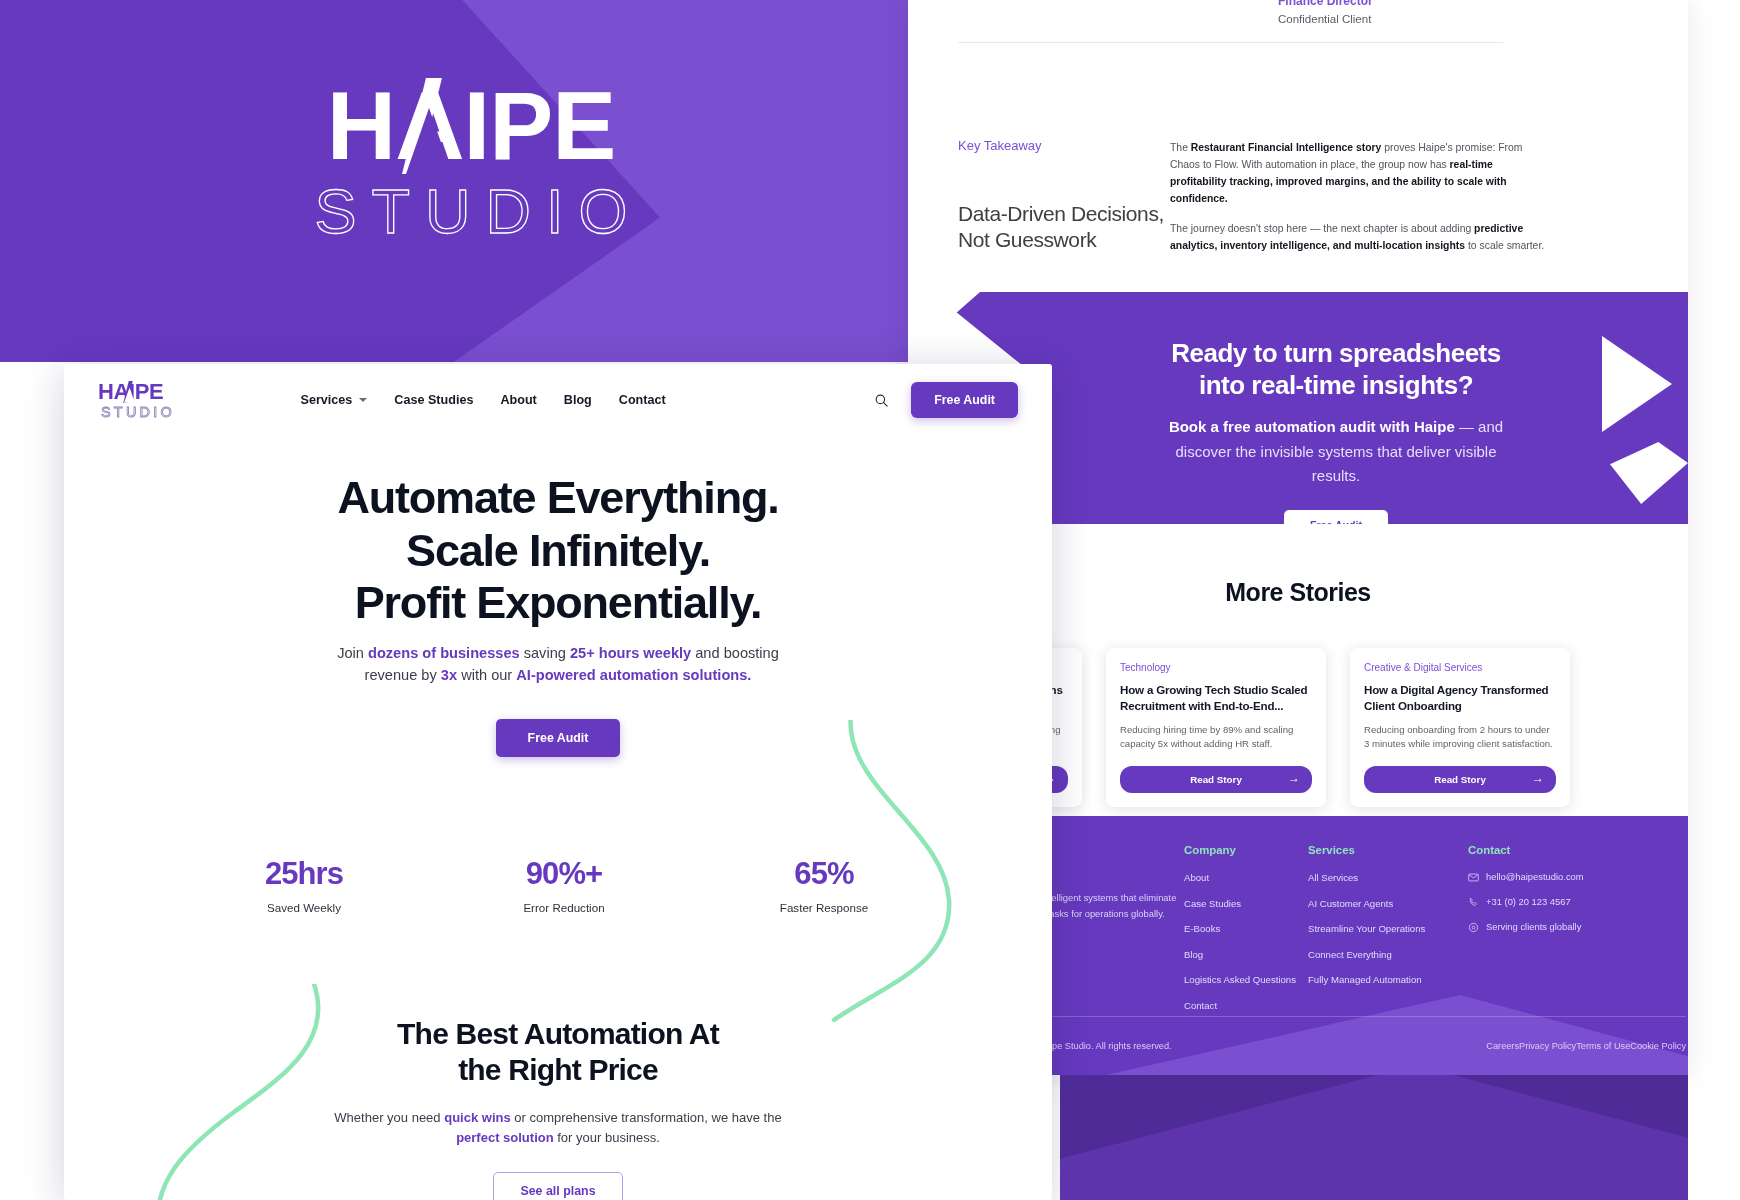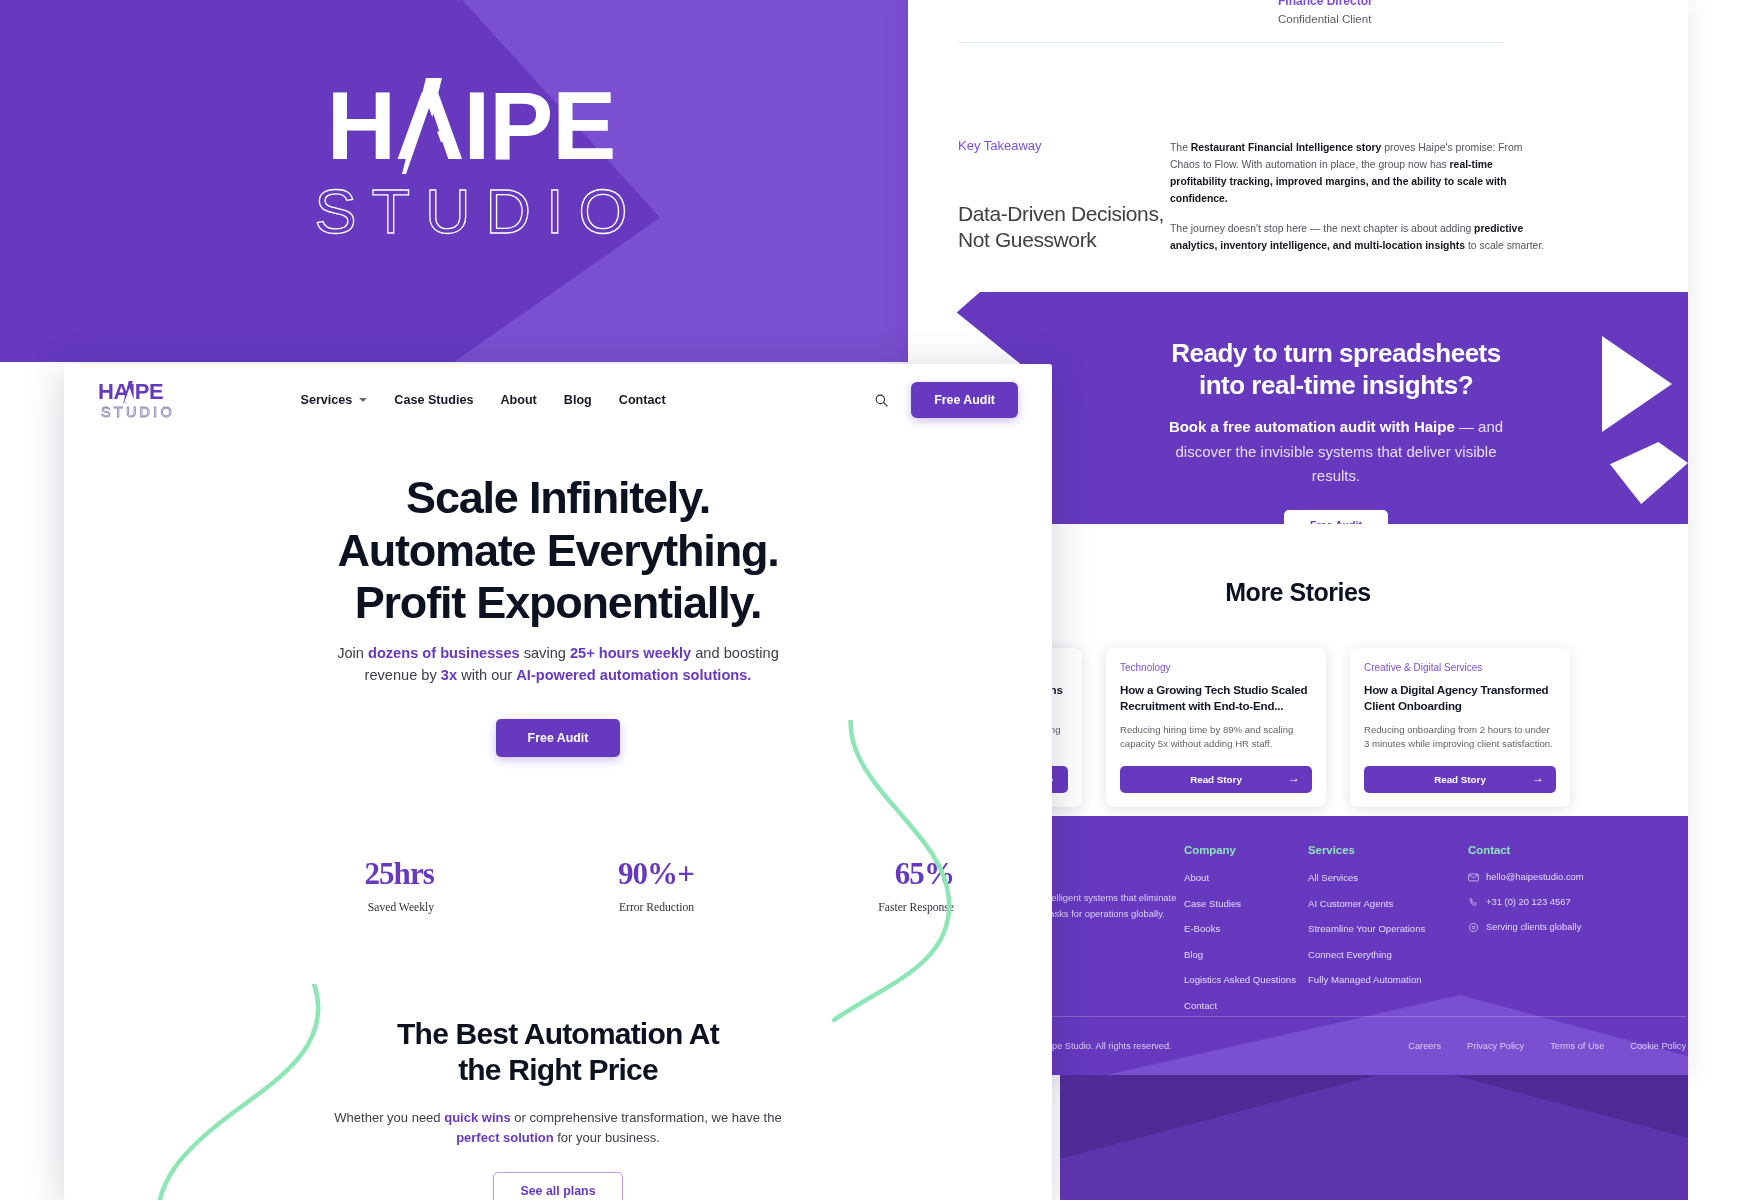--- a/index.html
+++ b/index.html
@@ -99,21 +99,21 @@
   .stories-row { position:absolute; left: 10px; top: 648px; width: 770px; display:flex; gap: 24px; }
   .story-card {
     width: 220px; background:#fff; border-radius: 8px; padding: 14px 14px 14px;
     box-shadow: 0 2px 14px rgba(30,20,70,.13);
   }
   .story-card.shift { margin-left: -56px; }
   .story-cat { font-size: 10px; color:#7b4fd6; margin-bottom: 9px; }
   .story-title { font-size: 11.6px; font-weight: 800; color:#121725; line-height:1.36; letter-spacing:-.2px; }
   .story-desc { font-size: 9.6px; color:#62626e; line-height:1.5; margin-top: 9px; min-height: 28px; }
   .story-btn {
-    margin-top: 15px; background:#6639bf; color:#fff; border:none; border-radius:5px;
+    margin-top: 15px; background:#6639bf; color:#fff; border:none; border-radius:12px;
     width:100%; padding: 8px 12px; display:flex; align-items:flex-end; justify-content:center;
     font-size: 9.8px; font-weight:700; position:relative; cursor:pointer;
     font-family:"Liberation Sans", sans-serif;
   }
   .story-btn .arrow { position:absolute; right: 12px; font-size: 12px; }
 
   
   .footer {
     position:absolute; left: 48px; top: 816px; width: 760px; height: 259px;
     background:#6639bf; overflow:hidden;
@@ -130,21 +130,21 @@
   .fcol h4 { font-size: 11.4px; color:#8fe3bd; font-weight:800; margin-bottom: 15px; }
   .fcol a { display:block; font-size: 9.6px; color:#e3d9fb; text-decoration:none; margin-bottom: 12px; line-height:1.42; }
   .fcontact-row { display:flex; align-items:flex-start; gap: 7px; margin-bottom: 13px; font-size: 9.4px; color:#e3d9fb; }
   .fcontact-row svg { flex: 0 0 auto; margin-top: 1px; }
   .footer-rule { position:absolute; left: 50px; bottom: 58px; width: 680px; height:1px; background:rgba(255,255,255,.22); }
   .footer-bottom {
     position:absolute; left: 50px; bottom: 24px; width: 680px; display:flex;
     justify-content:space-between; align-items:center;
   }
   .copy { font-size: 9.2px; color:#dccff8; }
-  .legal { display:flex; gap: 26px; }
+  .legal { display:flex; }
   .legal a { font-size: 9.2px; color:#dccff8; text-decoration:none; }
 
   
   .site-card {
     position:absolute; left: 64px; top: 364px; width: 988px; height: 836px;
     background:#ffffff; overflow:hidden; border-radius: 3px;
     box-shadow: 0 6px 40px rgba(30,20,70,.20);
   }
   .topnav {
     position:absolute; left:0; top:0; width: 988px; height: 72px; display:flex;
@@ -173,21 +173,21 @@
   .hero h1 {
     font-size: 45px; line-height: 1.17; font-weight: 800; color:#0d1220; letter-spacing:-1.2px;
   }
   .hero p {
     margin: 13px auto 0; width: 470px; font-size: 14.6px; line-height: 1.5; color:#3d3d4a;
   }
   .hero p b { color:#6639bf; font-weight:700; }
   .hero .btn-primary { margin-top: 32px; padding: 12px 32px; border-radius:5px; }
 
   .stats { position:absolute; left: 110px; top: 492px; width: 780px; display:flex; }
-  .stat { flex:1; text-align:right;font-family:Liberation Serif, serif; }
+  .stat { flex:1; text-align:center; }
   .stat .num { font-size: 31px; font-weight: 800; color:#6639bf; letter-spacing:-.9px; }
   .stat .lbl { font-size: 11.6px; color:#30303c; margin-top: 9px; }
 
   .pricing { position:absolute; left:0; top: 652px; width: 988px; text-align:center; }
   .pricing h2 { font-size: 30px; font-weight:800; color:#0d1220; line-height:1.2; letter-spacing:-.8px; }
   .pricing p { margin: 20px auto 0; width: 455px; font-size: 13px; line-height:1.55; color:#3d3d4a; }
   .pricing p b { color:#6639bf; font-weight:700; }
   .btn-ghost {
     margin-top: 24px; background:#fff; color:#6639bf; border: 1.4px solid #b59de8;
     border-radius: 5px; padding: 11px 26px; font-size: 12.4px; font-weight:700;
@@ -390,22 +390,22 @@
         <svg width="15" height="15" viewBox="0 0 20 20">
           <circle cx="8.5" cy="8.5" r="5.6" fill="none" stroke="#2a2a36" stroke-width="1.5"></circle>
           <line x1="12.6" y1="12.6" x2="17.5" y2="17.5" stroke="#2a2a36" stroke-width="1.5" stroke-linecap="round"></line>
         </svg>
         <button class="btn-primary">Free Audit</button>
       </div>
     </div>
 
     <div class="hero">
       <h1>
+        <div>Automate Everything.</div>
         <div>Scale Infinitely.</div>
-        <div>Automate Everything.</div>
         <div>Profit Exponentially.</div>
       </h1>
       <p><span>Join </span><b>dozens of businesses</b><span> saving </span><b>25+ hours weekly</b><span> and boosting revenue by </span><b>3x</b><span> with our </span><b>AI-powered automation solutions.</b></p>
       <button class="btn-primary">Free Audit</button>
     </div>
 
     <div class="stats">
       <div class="stat">
         <div class="num">25hrs</div>
         <div class="lbl">Saved Weekly</div>

